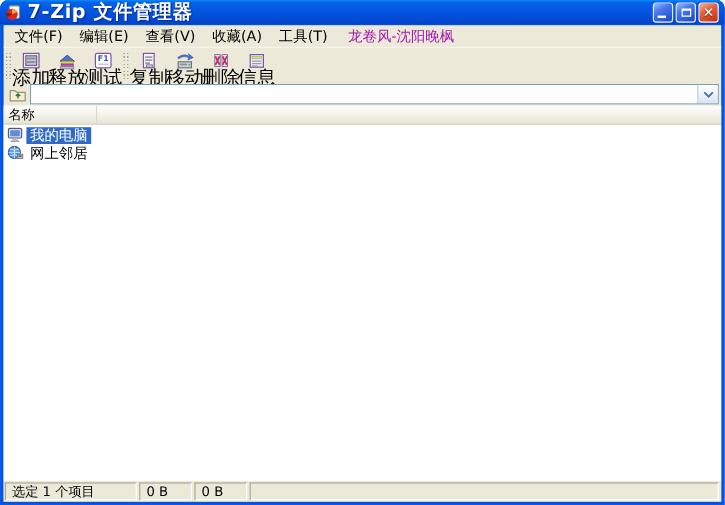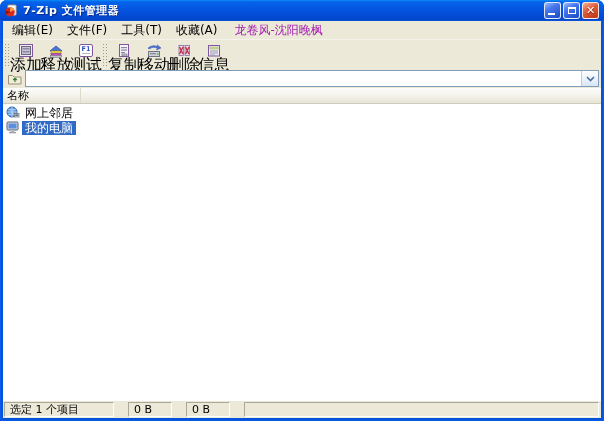--- a/index.html
+++ b/index.html
@@ -13,21 +13,21 @@
     box-shadow:inset 0 0 0 1px #0A5CE8;
   }
   
   .titlebar{
     height:21px;flex:0 0 21px;display:flex;align-items:center;
     padding:0 5px 0 4px;border-radius:7px 7px 0 0;
     background:linear-gradient(180deg,#0A8DF5 0%,#0563EA 9%,#0457E2 40%,#0349D2 82%,#0345C8 94%,#0A5AE0 100%);
   }
   .app-icon{width:15px;height:15px;margin-right:4px;flex:0 0 15px;}
   .title-text{
-    color:#fff;font-weight:bold;font-size:11px;letter-spacing:.5px;
+    color:#fff;font-weight:bold;font-size:16px;letter-spacing:.5px;
     text-shadow:1px 1px 1px #0A2A8A;white-space:nowrap;flex:1;
   }
   .wbtns{display:flex;gap:2px;}
   .wbtn{
     width:17px;height:17px;border-radius:3px;
     border:1px solid rgba(255,255,255,.85);
     display:flex;align-items:center;justify-content:center;
     color:#fff;position:relative;
   }
   .wbtn.minb,.wbtn.maxb{background:linear-gradient(150deg,#9CBEF8 0%,#4A78EE 35%,#2453CC 85%,#1E4AC0 100%);}
@@ -73,21 +73,21 @@
   .hcell.rest{flex:1;border-right:none;}
 
   
   .listbody{flex:1;background:#fff;overflow:hidden;padding-top:1px;min-height:0;}
   .lrow{height:15px;display:flex;align-items:center;font-size:12px;line-height:14px;}
   .licon{width:15px;height:14px;margin:0 2px 0 2px;flex:0 0 15px;display:flex;align-items:center;justify-content:center;}
   .llabel{padding:0 3px;white-space:nowrap;color:#000;}
   .lrow.selected .llabel{background:#316AC5;color:#fff;}
 
   
-  .statusbar{height:17px;flex:0 0 17px;display:flex;gap:14px;padding:1px 2px 1px 1px;align-items:stretch;background:#ECE9D8;}
+  .statusbar{height:17px;flex:0 0 17px;display:flex;gap:2px;padding:1px 2px 1px 1px;align-items:stretch;background:#ECE9D8;}
   .spanel{border:1px solid;border-color:#ACA899 #FFFFFF #FFFFFF #ACA899;background:#ECE9D8;
     font-size:11px;display:flex;align-items:center;padding:0 5px;white-space:nowrap;overflow:hidden;}
   .spanel.p0{width:110px;flex:0 0 110px;}
   .spanel.p1{width:44px;flex:0 0 44px;}
   .spanel.p2{width:44px;flex:0 0 44px;}
   .spanel.p3{flex:1;}
 </style>
 </head>
 <body>
 
@@ -110,24 +110,25 @@
         </span>
       <span class="wbtn closeb">
           <span class="glyph-x">✕</span>
         </span>
     </span>
   </div>
 
   <div class="frame">
 
     <div class="menubar">
+      <span class="menu-item">文件(F)</span>
       <span class="menu-item">编辑(E)</span>
-      <span class="menu-item">文件(F)</span>
+      <span class="menu-item">查看(V)</span>
+      <span class="menu-item">收藏(A)</span>
       <span class="menu-item">工具(T)</span>
-      <span class="menu-item">收藏(A)</span>
       <span class="menu-watermark">龙卷风-沈阳晚枫</span>
     </div>
 
     <div class="toolbar">
       <span class="gripper"></span>
 
       <div class="tbtn">
         <span class="ticon">
           <svg width="20" height="17" viewBox="0 0 20 17">
             <rect x="3.5" y="2.5" width="13" height="12" fill="#EFEAF5" stroke="#7E57A0"></rect>
@@ -231,42 +232,42 @@
         </span>
       </span>
     </div>
 
     <div class="listheader">
       <span class="hcell name">名称</span>
       <span class="hcell rest"></span>
     </div>
 
     <div class="listbody">
+      <div class="lrow selected">
+        <span class="licon">
+          <svg width="14" height="13" viewBox="0 0 14 13">
+            <rect x="1" y="1" width="11" height="8" rx="1" fill="#D6D9E4" stroke="#5A5E70"></rect>
+            <rect x="2.5" y="2.5" width="8" height="5" fill="#5B8EDC"></rect>
+            <rect x="4.5" y="9.5" width="4" height="1.5" fill="#B8BCC8"></rect>
+            <rect x="3" y="11" width="7" height="1.3" fill="#9A9EAC"></rect>
+          </svg>
+        </span>
+        <span class="llabel">我的电脑</span>
+      </div>
       <div class="lrow">
         <span class="licon">
           <svg width="14" height="13" viewBox="0 0 14 13">
             <circle cx="6" cy="6" r="5" fill="#5B9CE6" stroke="#2E5FA3"></circle>
             <path d="M1.2 6 H10.8 M6 1 V11 M2.3 3.2 Q6 5 9.7 3.2 M2.3 8.8 Q6 7 9.7 8.8" stroke="#CFE4F8" stroke-width="0.8" fill="none"></path>
             <rect x="8.5" y="7.5" width="4.5" height="3.5" fill="#E6E2D2" stroke="#6A6E60" stroke-width="0.7"></rect>
             <rect x="9.3" y="8.3" width="2.9" height="1.8" fill="#4C72B8"></rect>
           </svg>
         </span>
         <span class="llabel">网上邻居</span>
       </div>
-      <div class="lrow selected">
-        <span class="licon">
-          <svg width="14" height="13" viewBox="0 0 14 13">
-            <rect x="1" y="1" width="11" height="8" rx="1" fill="#D6D9E4" stroke="#5A5E70"></rect>
-            <rect x="2.5" y="2.5" width="8" height="5" fill="#5B8EDC"></rect>
-            <rect x="4.5" y="9.5" width="4" height="1.5" fill="#B8BCC8"></rect>
-            <rect x="3" y="11" width="7" height="1.3" fill="#9A9EAC"></rect>
-          </svg>
-        </span>
-        <span class="llabel">我的电脑</span>
-      </div>
     </div>
 
     <div class="statusbar">
       <span class="spanel p0">选定 1 个项目</span>
       <span class="spanel p1">0 B</span>
       <span class="spanel p2">0 B</span>
       <span class="spanel p3"></span>
     </div>
 
   </div>

